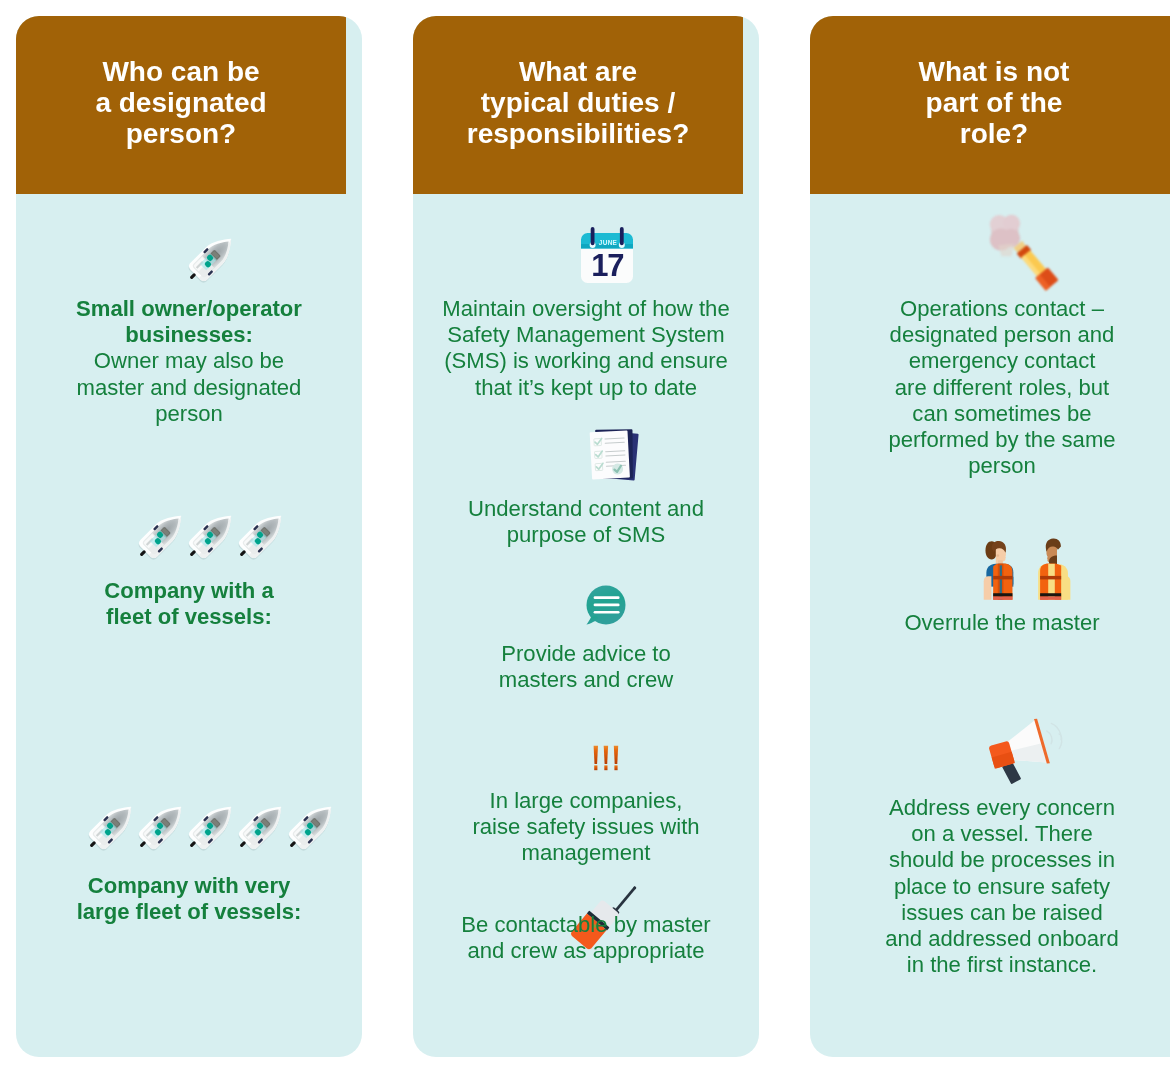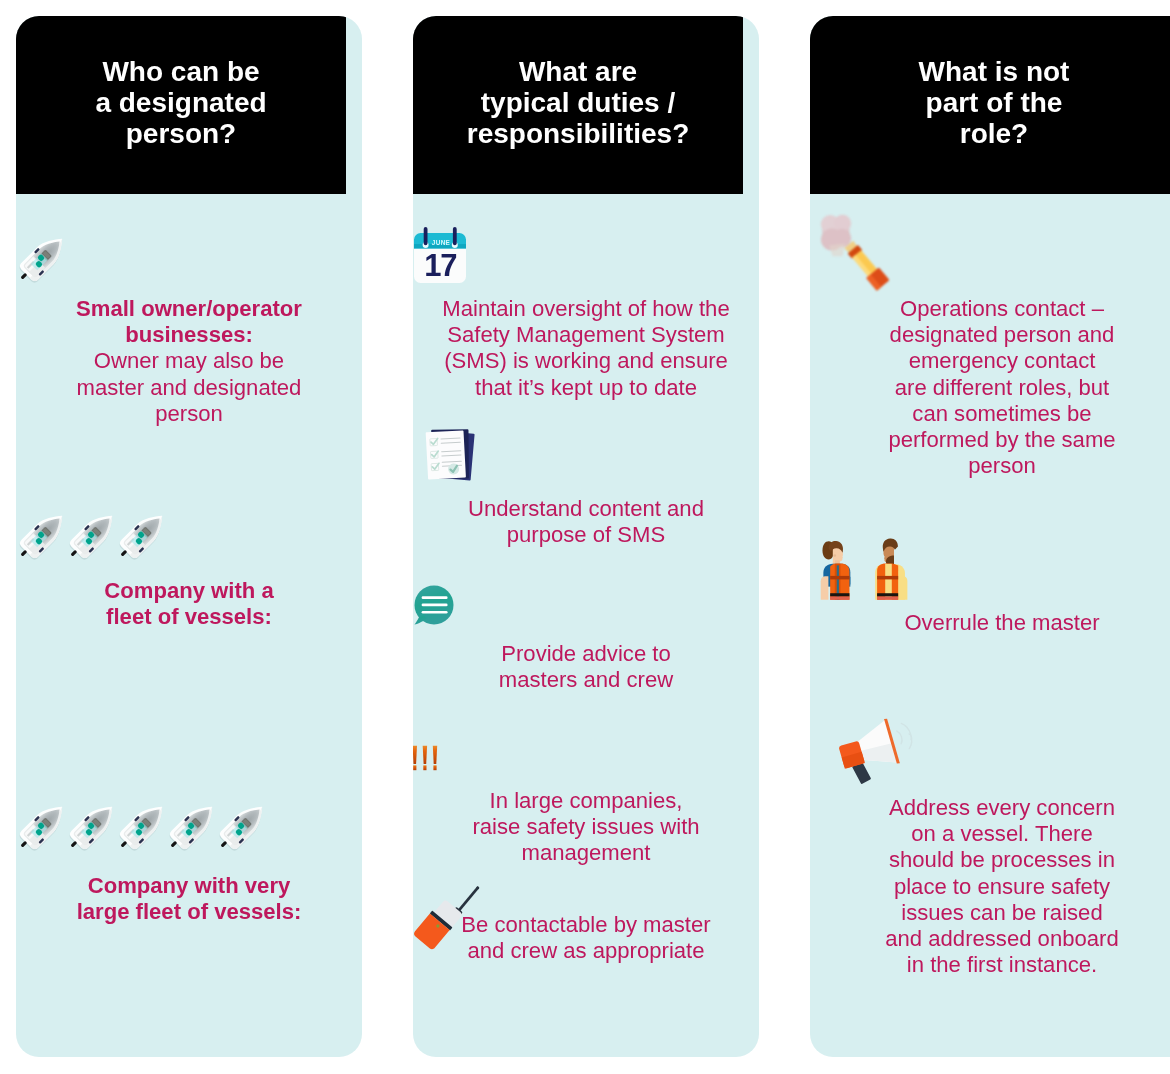--- a/index.html
+++ b/index.html
@@ -5,33 +5,33 @@
 <style>
   html, body { margin:0; padding:0; background:#ffffff; }
   body { width:1170px; height:1074px; overflow:hidden;
          font-family:"Liberation Sans", sans-serif; }
   .board { position:absolute; left:0; top:0; width:1170px; height:1074px; }
   .card { position:absolute; top:16px; width:346px; height:1041px;
           border-radius:23px; background:#d7eff0; overflow:hidden; }
   .card.c1 { left:16px; }
   .card.c2 { left:413px; }
   .card.c3 { left:810px; width:384px; }
-  .card-head { position:absolute; left:0; top:0; right:16px; height:178px; background:#000000;text-decoration:underline; }
+  .card-head { position:absolute; left:0; top:0; right:16px; height:178px; background:#a16207;text-decoration:underline; }
   .card-head h2 { position:absolute; left:0; right:0; top:40px; margin:0;
         color:#ffffff; font-size:28px; font-weight:bold; line-height:31px;
         text-align:center; white-space:pre-line; }
   .block { position:absolute; left:0; top:0; width:100%; }
   .iconbox { position:absolute; left:0; width:100%; }
-  .icon-row { display:flex; align-items:flex-start; }
+  .icon-row { display:flex; justify-content:center; align-items:flex-start;margin-left:42px; }
   .icon-row.boats > span { display:block; width:50px; height:46px; position:relative; }
   .icon-row.boats > span > svg { position:absolute; left:-5px; top:-13px; }
   .ic { display:block; filter:blur(0.6px); }
   .ic.blur9 { filter:blur(0.9px); }
   .blk-text { position:absolute; left:0; width:100%;
-        font-size:22.1px; line-height:26.2px; color:#be185d;
+        font-size:22.1px; line-height:26.2px; color:#15803d;
         text-align:center; white-space:pre-line; }
   .blk-text b { font-weight:bold; }
   .calmon { font-family:"Liberation Sans", sans-serif; font-size:6.4px;
         font-weight:bold; fill:#d6f8fd; letter-spacing:0.35px; }
   .calday { font-family:"Liberation Sans", sans-serif; font-size:31px;
         font-weight:bold; fill:#1a1f5c; letter-spacing:-1.2px; }
 </style>
 </head>
 <body>
 

